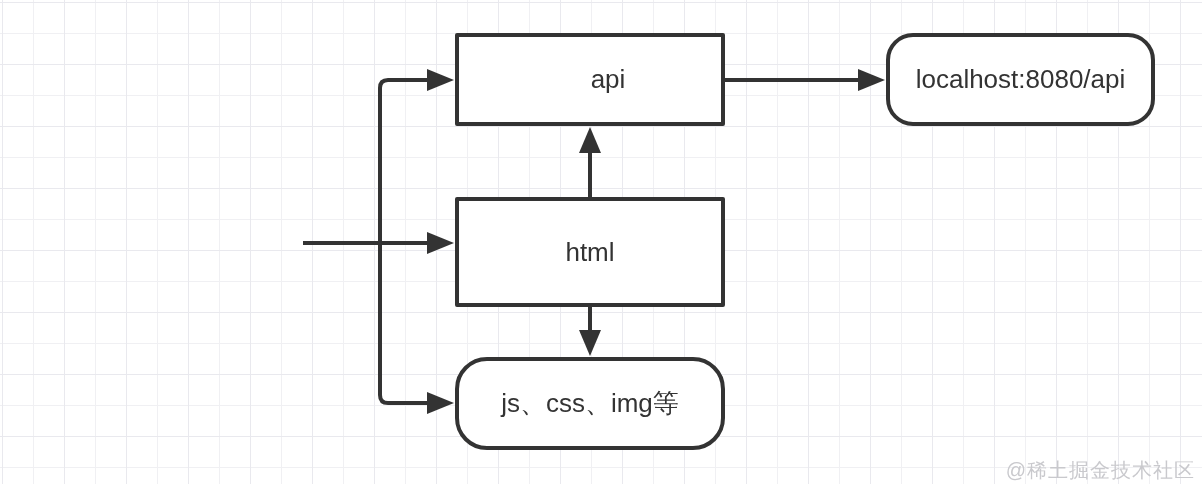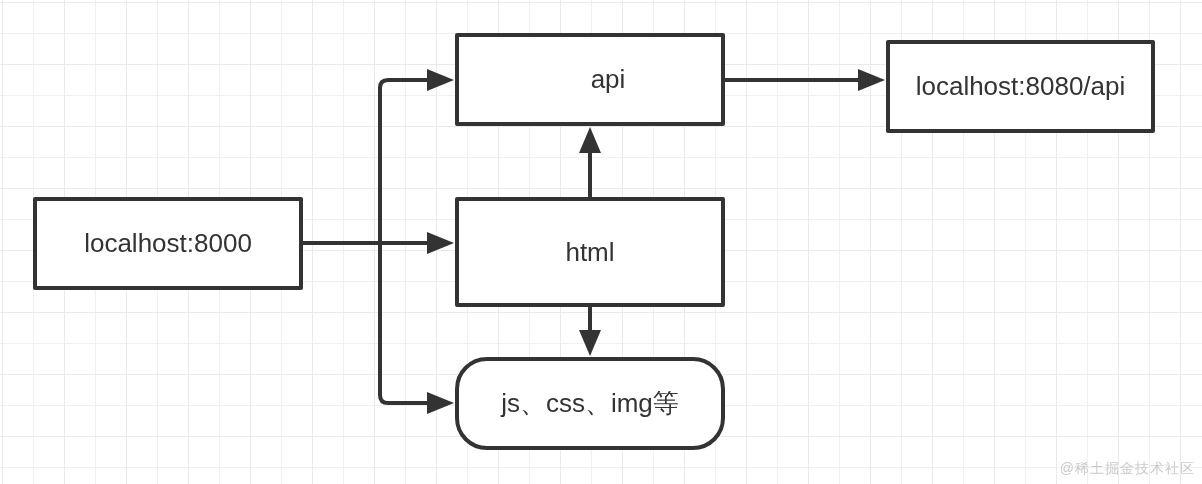--- a/index.html
+++ b/index.html
@@ -53,26 +53,26 @@
     display: flex;
     align-items: center;
     justify-content: center;
     font-size: 26px;
     color: var(--text);
   }
   .node-localhost-8000 { left: 33px;  top: 197px; width: 270px; height: 93px; }
   .node-api            { left: 455px; top: 33px;  width: 270px; height: 93px; padding-left: 36px; }
   .node-html           { left: 455px; top: 197px; width: 270px; height: 110px; }
   .node-assets         { left: 455px; top: 357px; width: 270px; height: 93px; border-radius: 32px; }
-  .node-localhost-8080 { left: 886px; top: 40px;  width: 269px; height: 93px; }
+  .node-localhost-8080 { left: 886px; top: 33px;  width: 269px; height: 93px; border-radius: 27px; }
   .watermark {
     position: absolute;
     right: 7px;
-    bottom: 6px;
-    font-size: 14px;
+    bottom: 0;
+    font-size: 20px;
     color: var(--watermark);
     letter-spacing: 1px;
     white-space: nowrap;
   }
 </style>
 </head>
 <body>
 
 <div class="canvas">
 
@@ -88,23 +88,20 @@
     <path class="edge" d="M 725 80 H 858"></path>
     <polygon class="arrowhead" points="885,80 858,69 858,91"></polygon>
 
     <path class="edge" d="M 590 197 V 152"></path>
     <polygon class="arrowhead" points="590,127 579,153 601,153"></polygon>
 
     <path class="edge" d="M 590 290 V 331"></path>
     <polygon class="arrowhead" points="590,356 579,330 601,330"></polygon>
   </svg>
 
-  <div class="node node-localhost-8000">
-    <span>localhost:8000</span>
-  </div>
 
   <div class="node node-api">
     <span>api</span>
   </div>
 
   <div class="node node-html">
     <span>html</span>
   </div>
 
   <div class="node node-assets">

